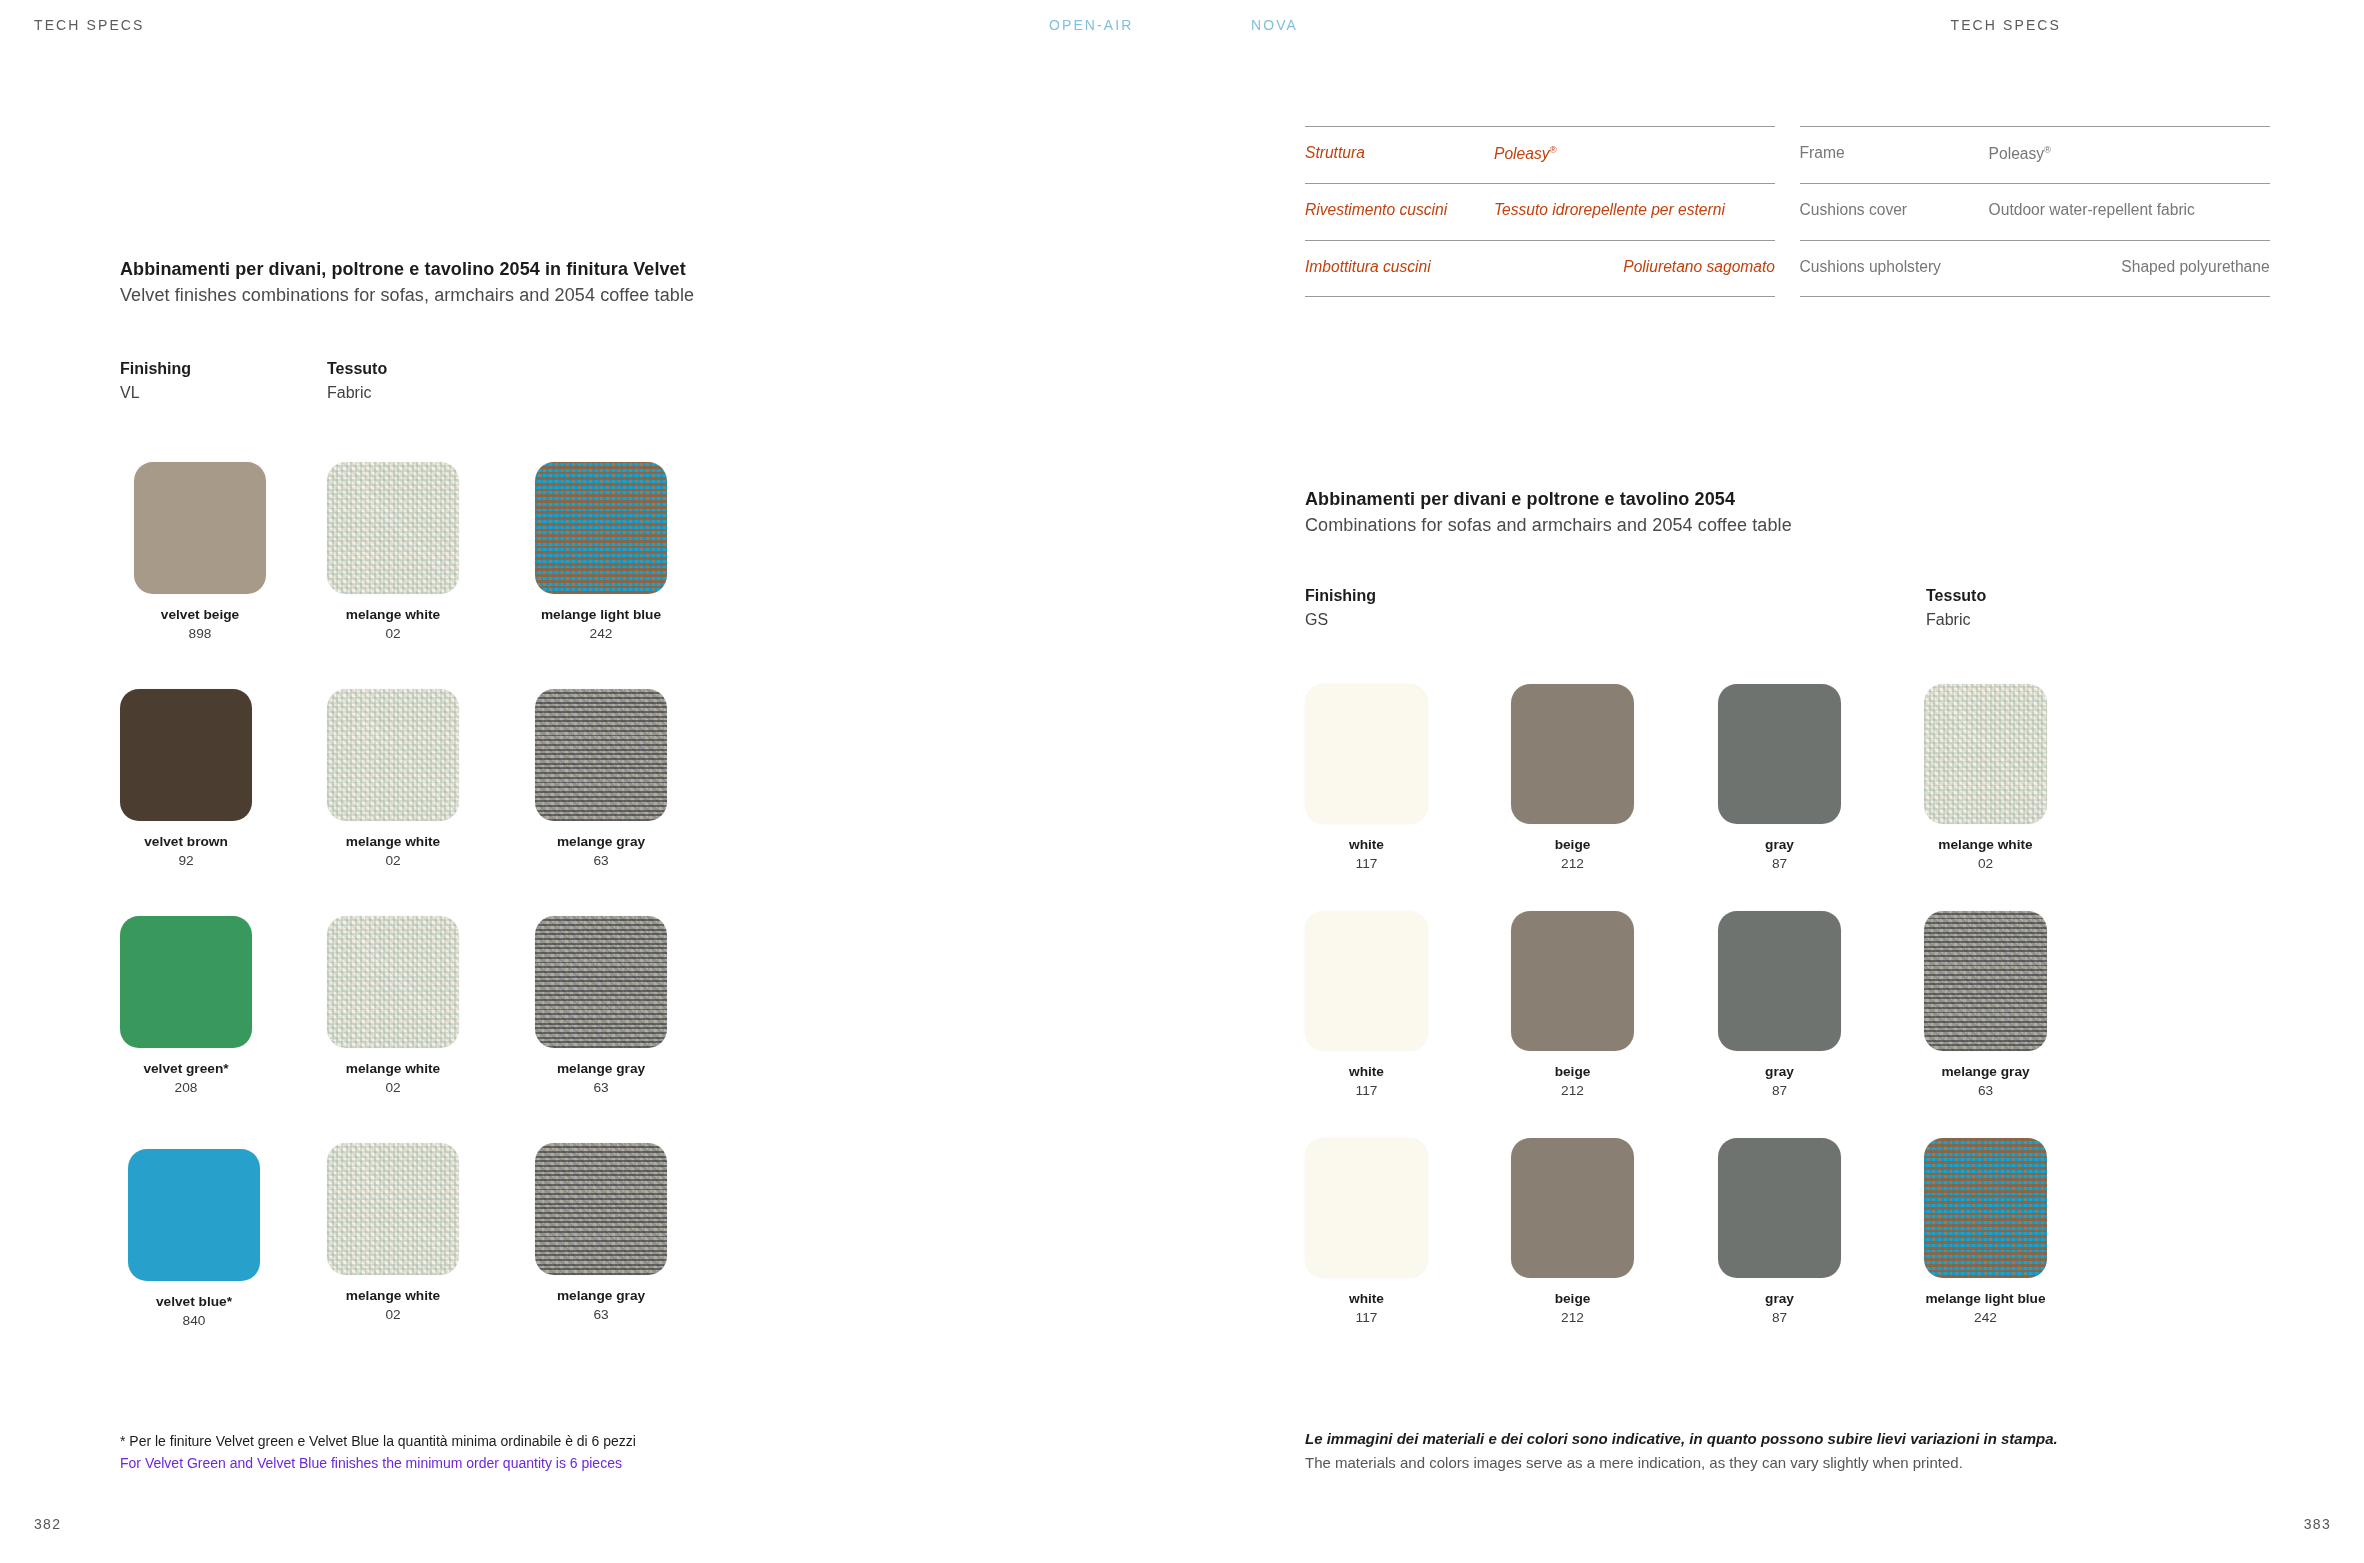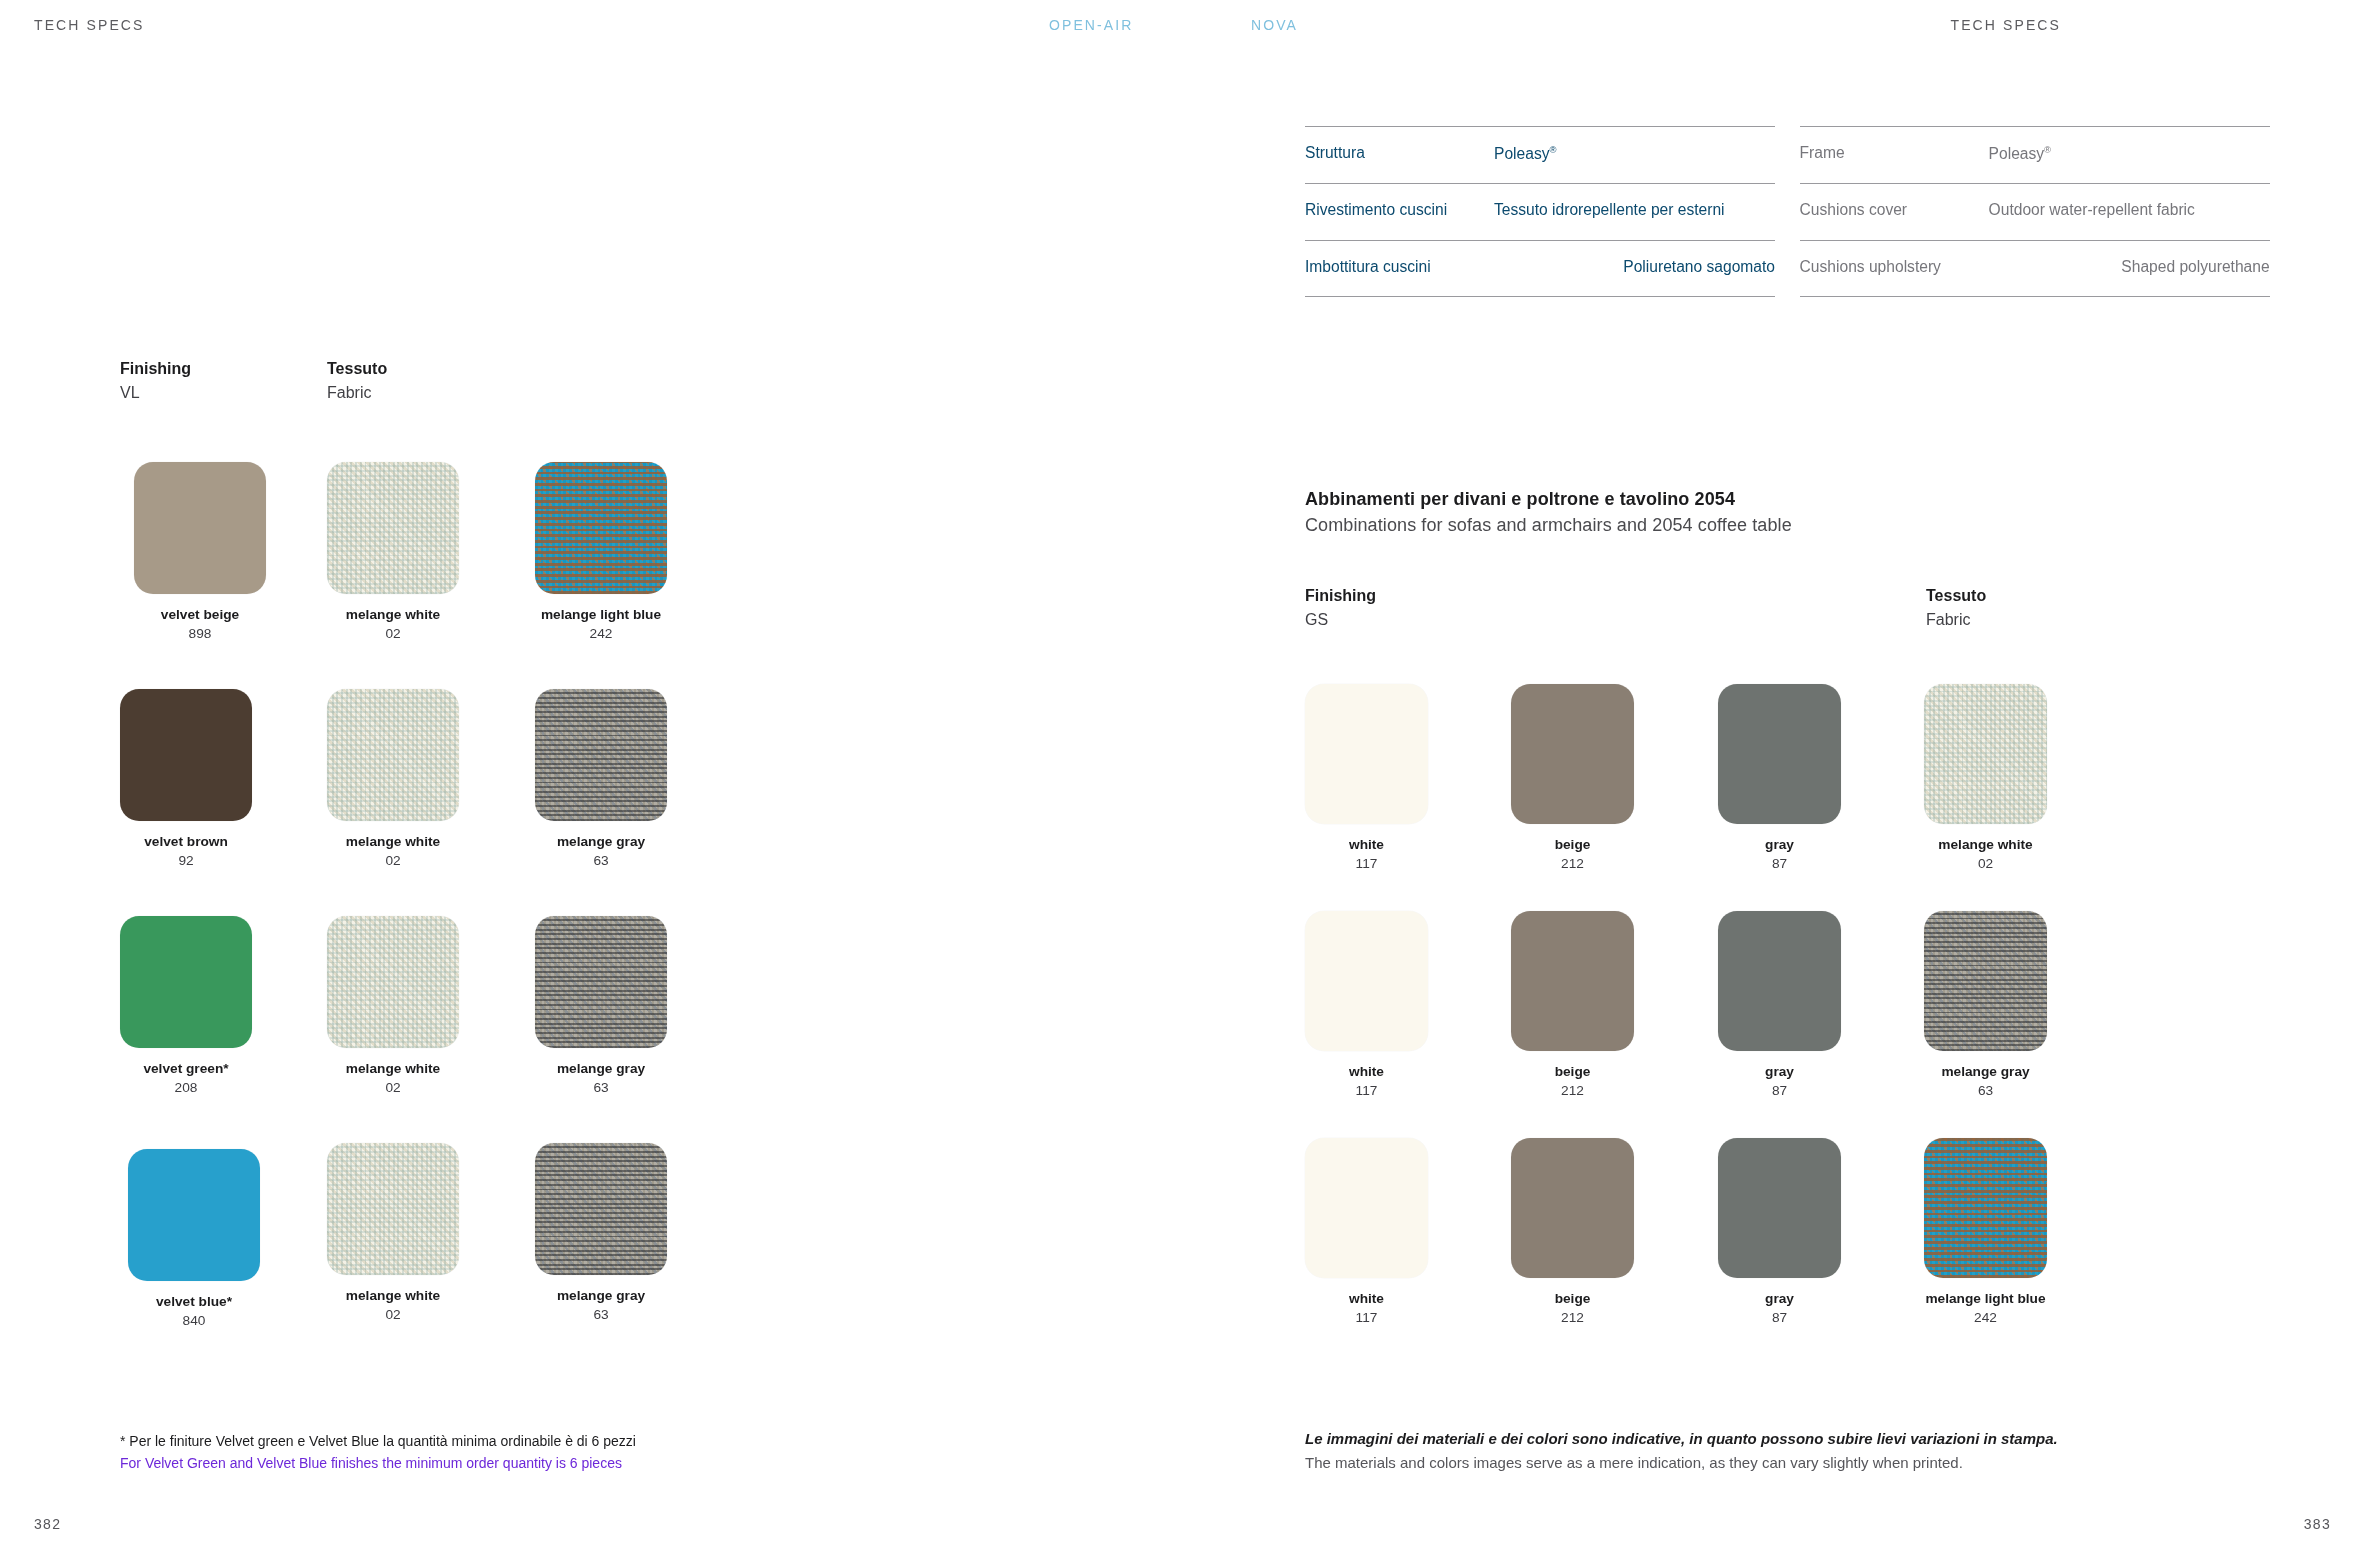--- a/index.html
+++ b/index.html
@@ -79,21 +79,21 @@
   .spec-key {
     width: 189px;
     font-size: 15.6px;
     line-height: 1.2;
   }
   .spec-val {
     font-size: 15.6px;
     line-height: 1.2;
   }
   .spec-table.it .spec-key,
-  .spec-table.it .spec-val { color: #0c4a6e; }
+  .spec-table.it .spec-val { color: #c2410c; font-style: italic; }
   .spec-table.en .spec-key,
   .spec-table.en .spec-val { color: #76767b; }
   .spec-val sup { font-size: 9.5px; vertical-align: super; }
 
   
   .section-title {
     position: absolute;
     white-space: nowrap;
   }
   .title-it {
@@ -192,20 +192,24 @@
 
   <div class="runhead">
     <span class="rh-left">TECH SPECS</span>
     <span class="rh-open">OPEN-AIR</span>
     <span class="rh-nova">NOVA</span>
     <span class="rh-right">TECH SPECS</span>
   </div>
 
   <div class="page page-left">
 
+    <div class="section-title" style="left:120px; top:256px;">
+      <div class="title-it">Abbinamenti per divani, poltrone e tavolino 2054 in finitura Velvet</div>
+      <div class="title-en">Velvet finishes combinations for sofas, armchairs and 2054 coffee table</div>
+    </div>
 
     <div class="colhead" style="left:120px; top:357px;">
       <div class="ch-it">Finishing</div>
       <div class="ch-en">VL</div>
     </div>
     <div class="colhead" style="left:327px; top:357px;">
       <div class="ch-it">Tessuto</div>
       <div class="ch-en">Fabric</div>
     </div>
 

